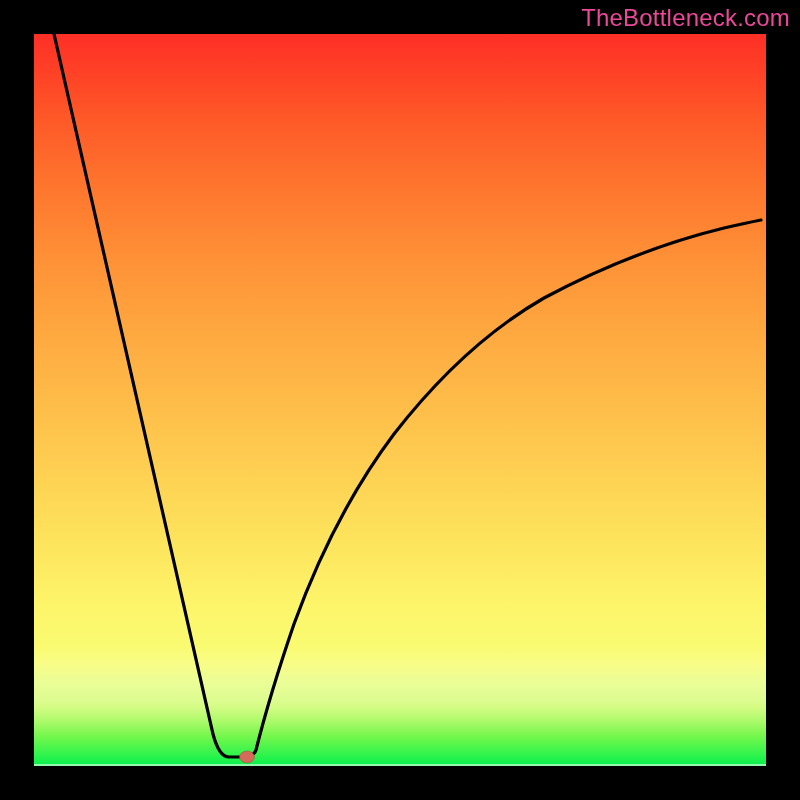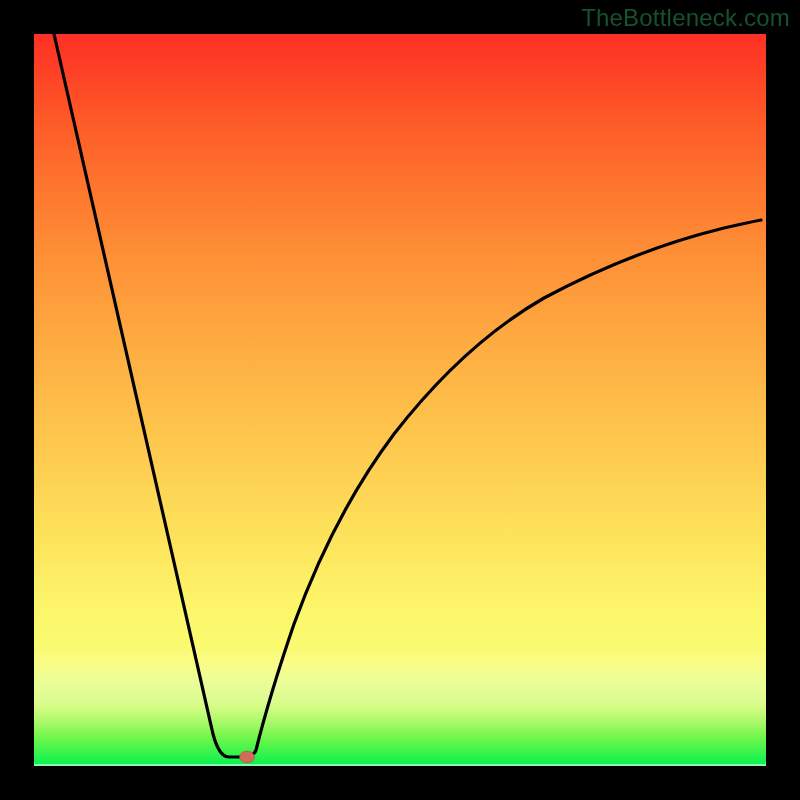--- a/index.html
+++ b/index.html
@@ -84,21 +84,21 @@
   }
   .dot {
     fill: #d36a5a;
     stroke: #a9493a;
     stroke-width: 0.5;
   }
   .watermark {
     position: absolute;
     top: 4px;
     right: 10px;
-    color: #14532d;
+    color: #ec4899;
     font-size: 24px;
     font-weight: 400;
     letter-spacing: 0.2px;
     user-select: none;
   }
 </style>
 </head>
 <body>
 
 <div class="frame">

